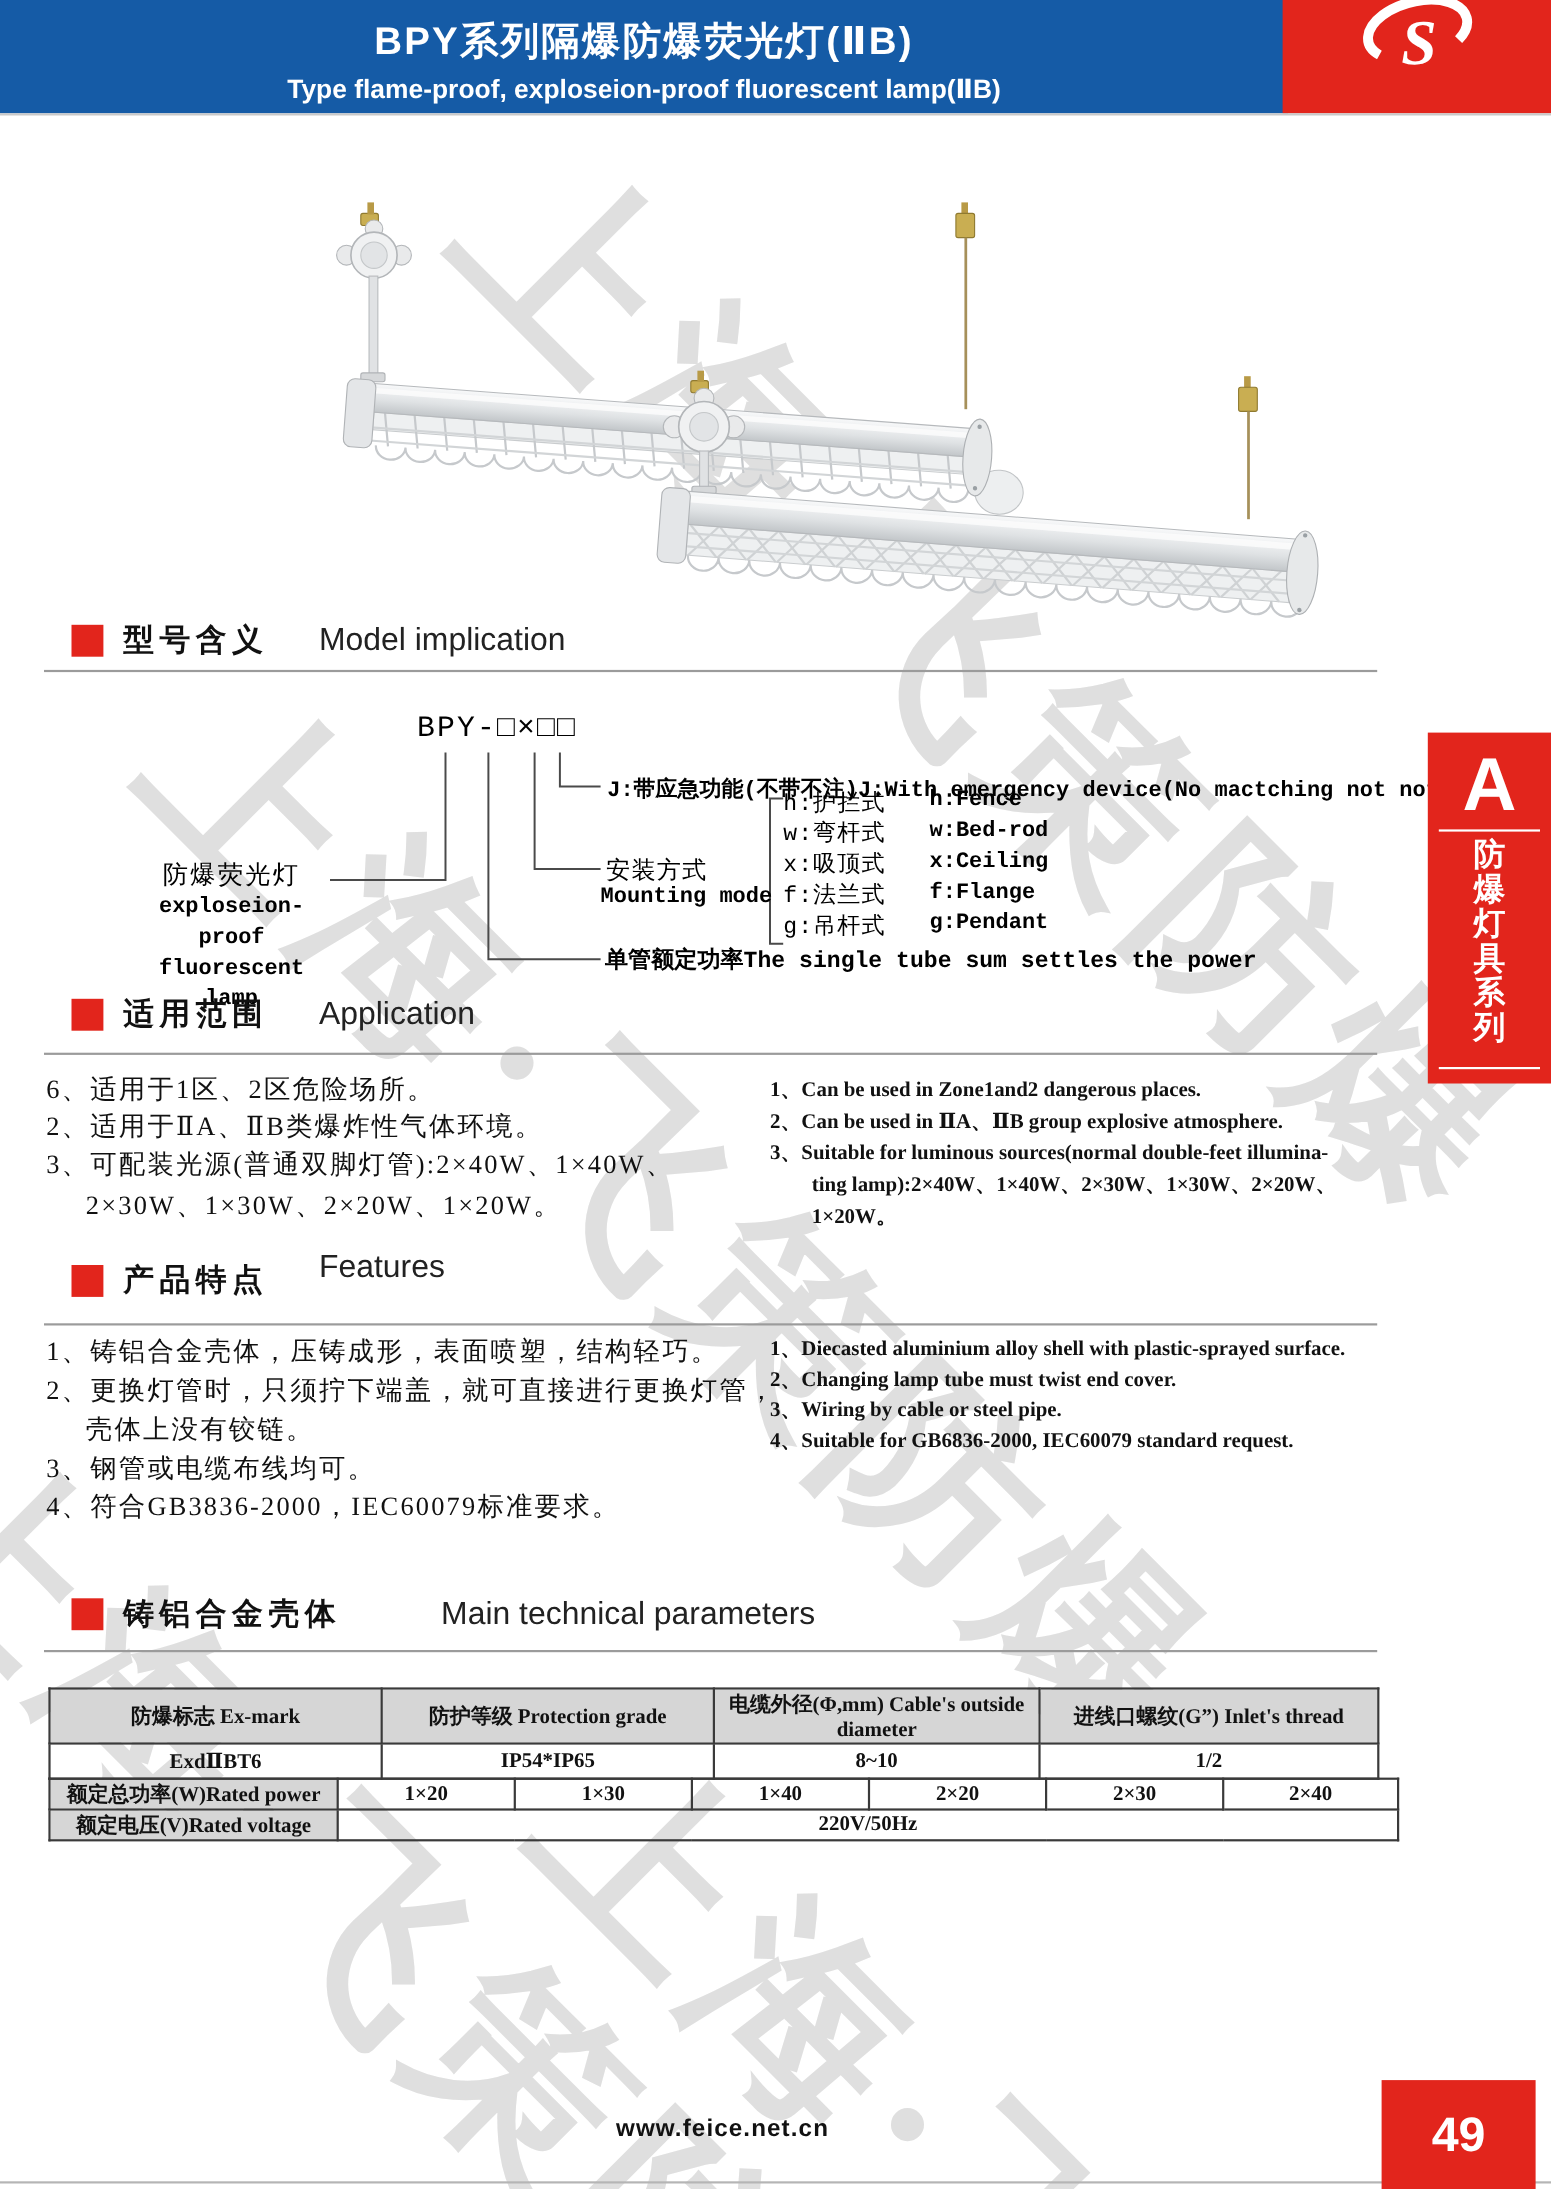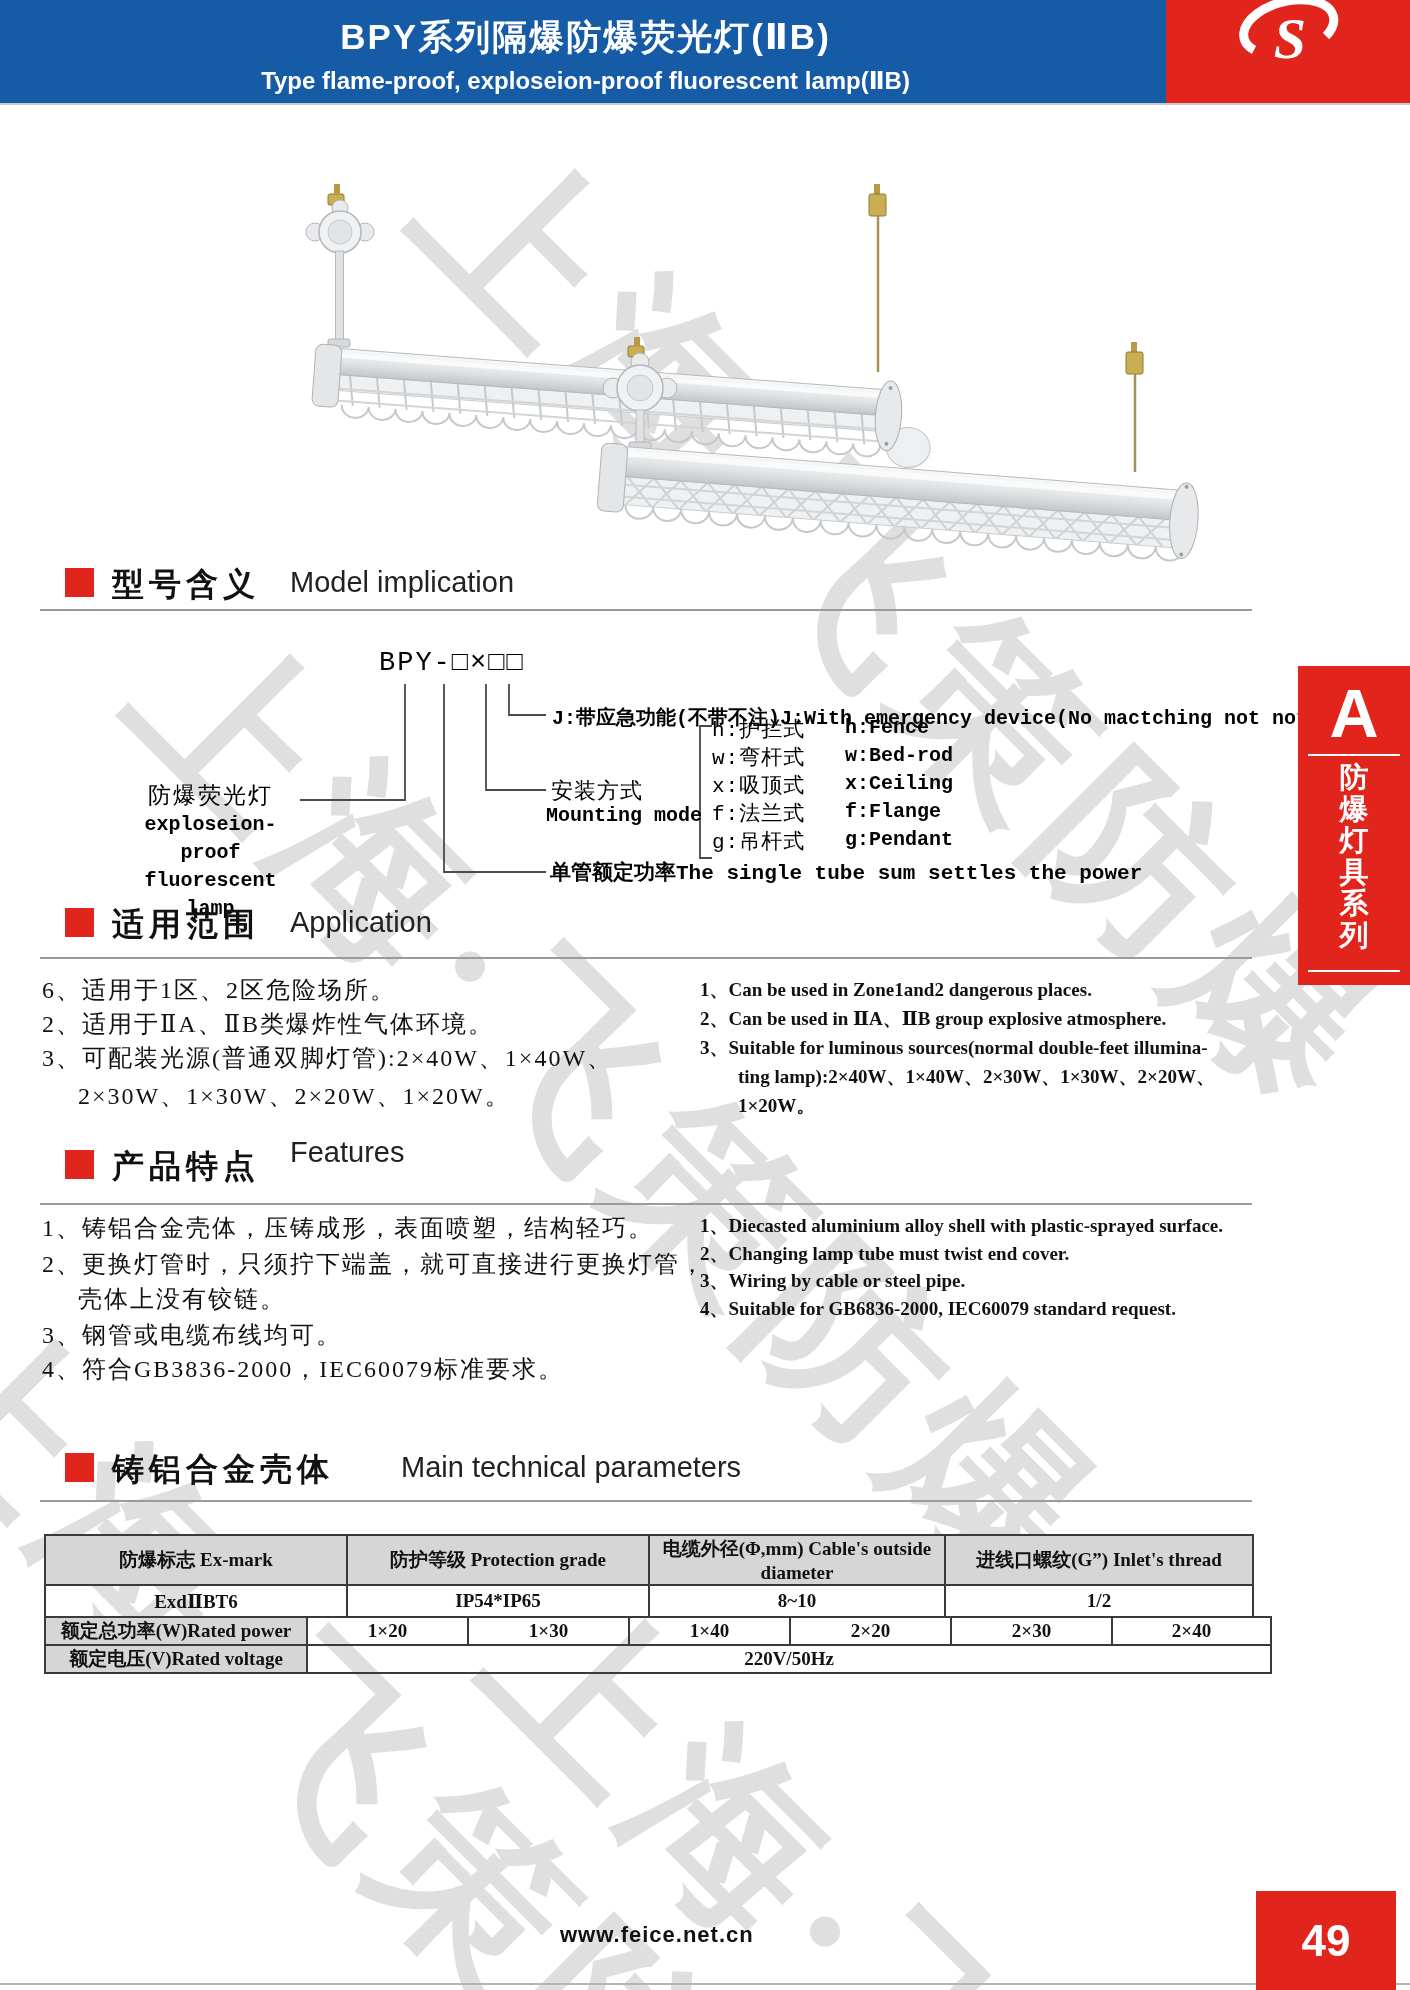--- a/index.html
+++ b/index.html
@@ -11,21 +11,21 @@
       font-size:185px;letter-spacing:14px;transform-origin:left top;transform:rotate(45deg);
       font-family:"Liberation Serif","DejaVu Serif",serif;z-index:1;pointer-events:none;}
   
   .header{left:0;top:0;width:1171px;height:103px;background:#155ba6;z-index:5;text-align:center;color:#fff;}
   .header .t1{margin-top:14px;font-size:35px;font-weight:bold;letter-spacing:2px;}
   .header .t2{margin-top:6px;font-size:24px;font-weight:bold;}
   .logo-block{left:1166px;top:0;width:244px;height:103px;background:#e2251c;z-index:5;}
   .header-rule{left:0;top:103px;width:1410px;height:2px;background:#c9c9c9;z-index:5;}
   
   .sec-sq{width:29px;height:29px;background:#e2251c;z-index:4;}
-  .sec-cn{font-size:32px;font-weight:bold;color:#111;letter-spacing:5px;z-index:4;}
+  .sec-cn{font-size:28px;font-weight:bold;color:#111;letter-spacing:5px;z-index:4;}
   .sec-en{font-size:29px;color:#222;z-index:4;}
   .rule{height:2px;background:#9b9b9b;z-index:4;}
   
   .dg{z-index:4;color:#000000;font-family:Liberation Mono, monospace;}
   .dg-code{font-size:27px;letter-spacing:2px;}
   .dg-cn{font-size:21px;letter-spacing:1px;}
   .dg-en{font-size:20px;font-weight:bold;}
   .dg-note{font-size:20px;font-weight:bold;}
   .dg-left{width:185px;text-align:center;line-height:28px;}
   .dg-left .l1{font-size:23px;letter-spacing:2px;}

